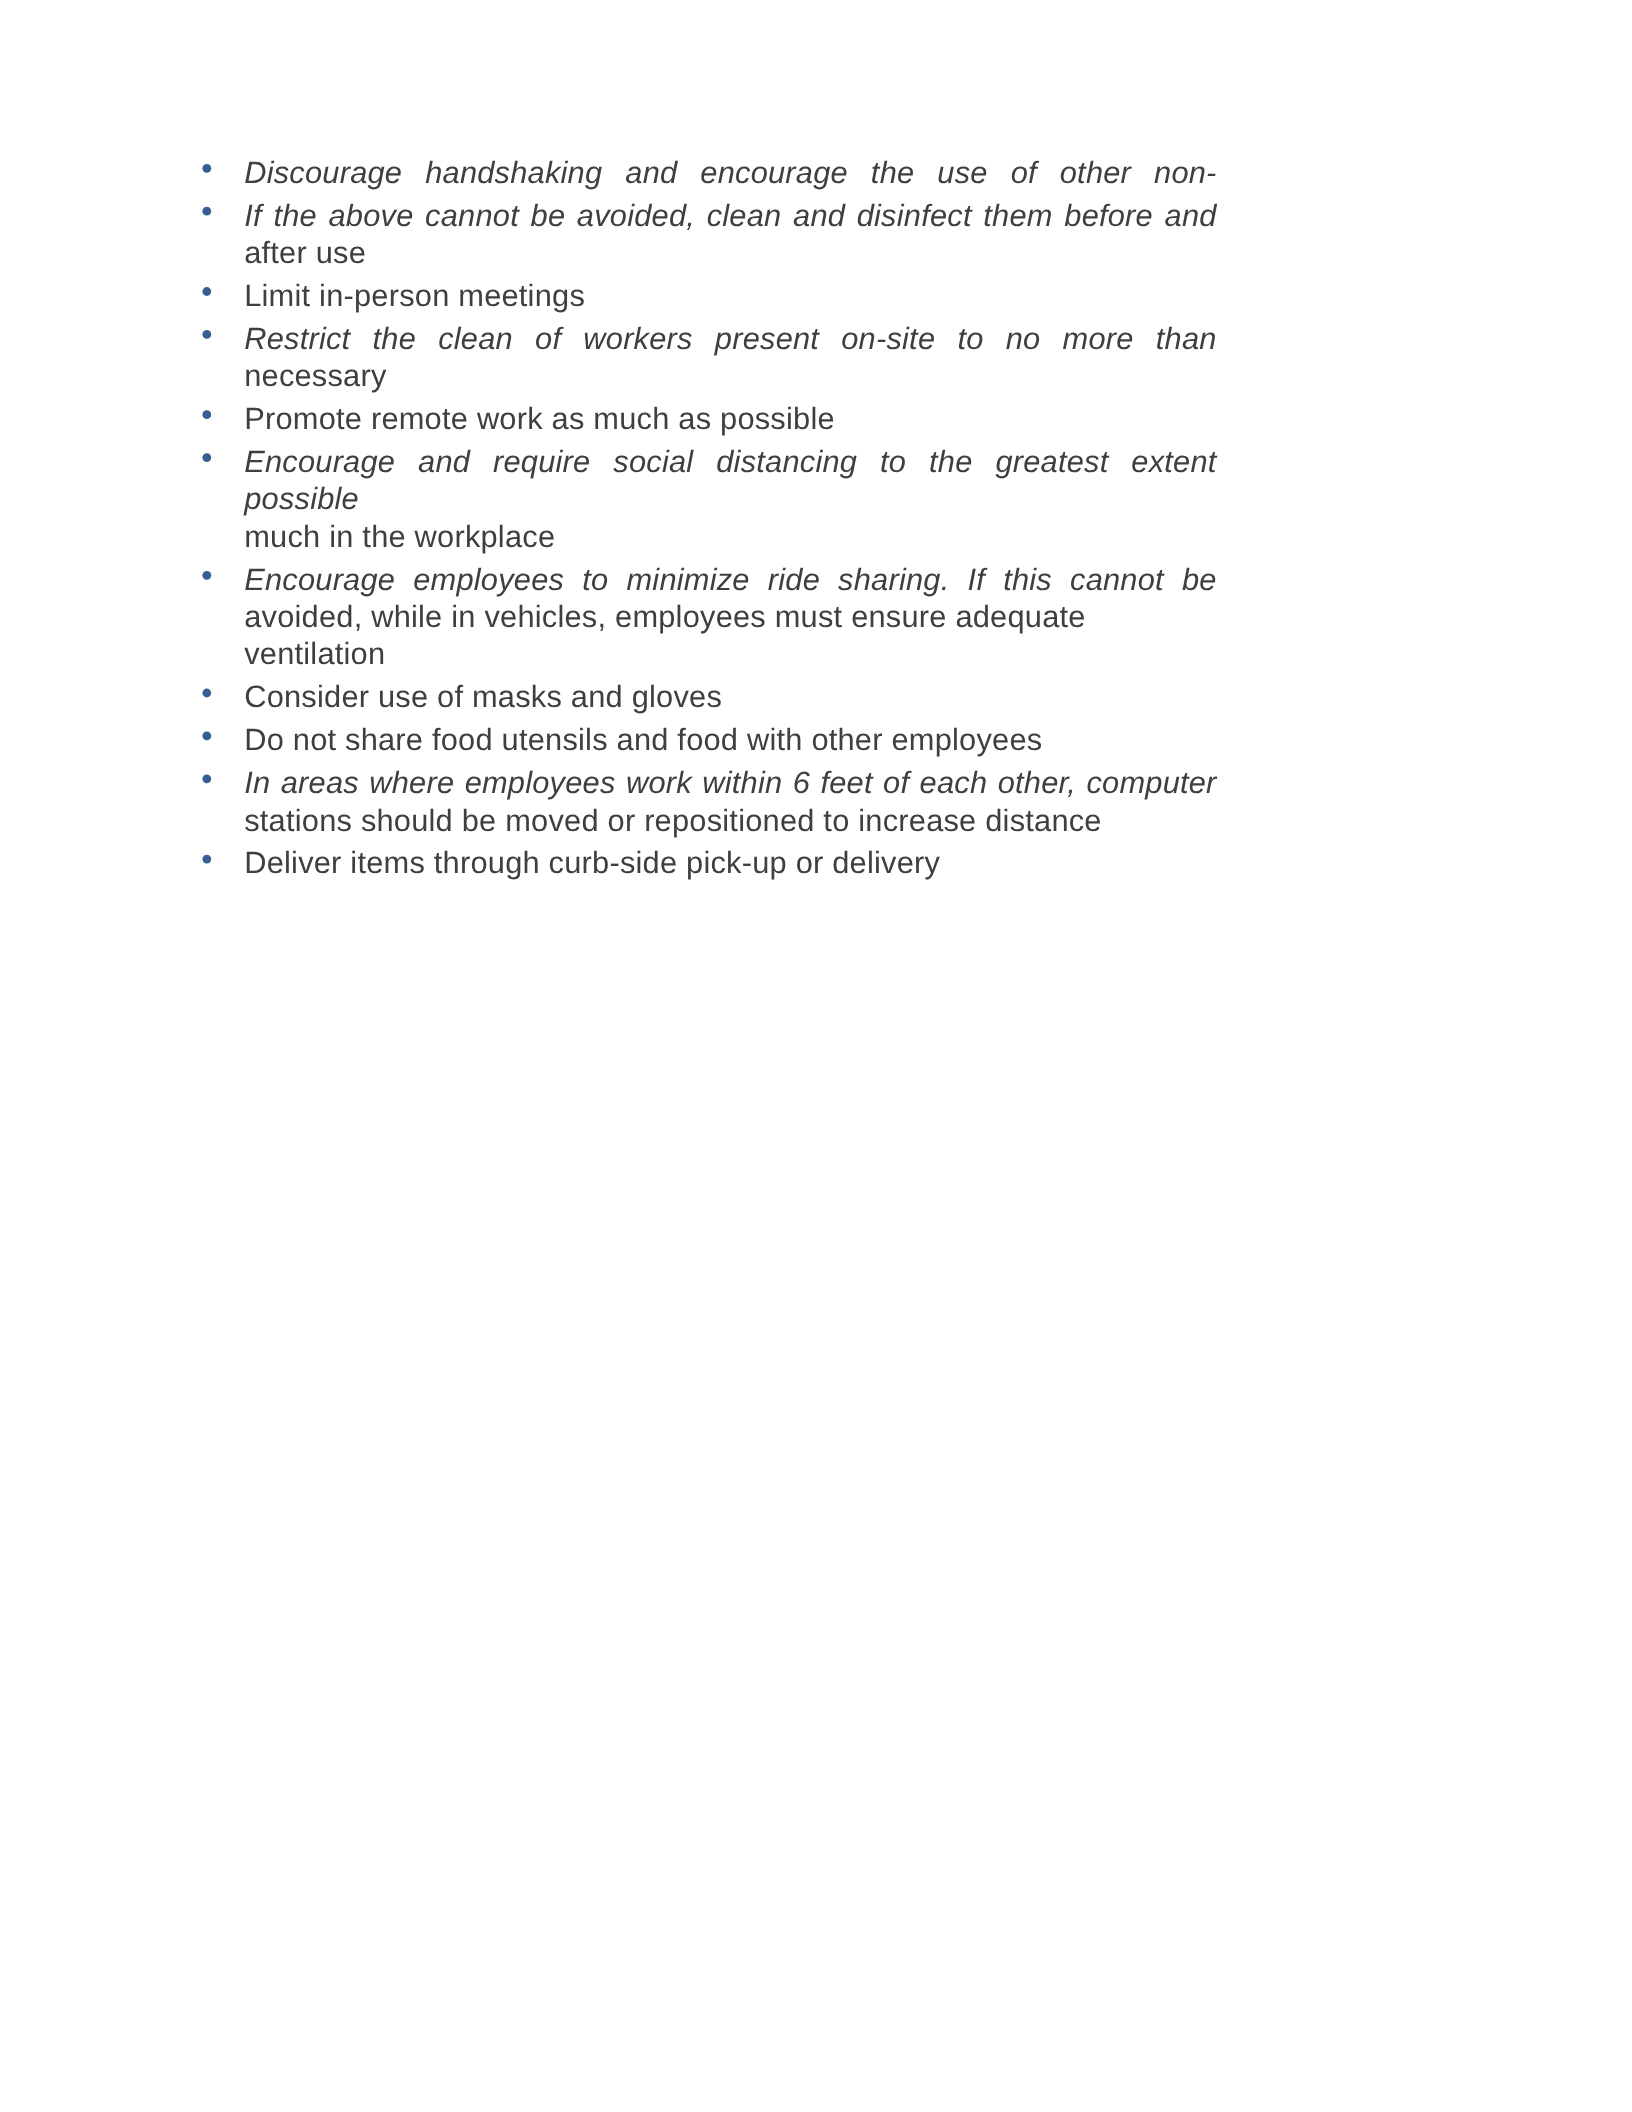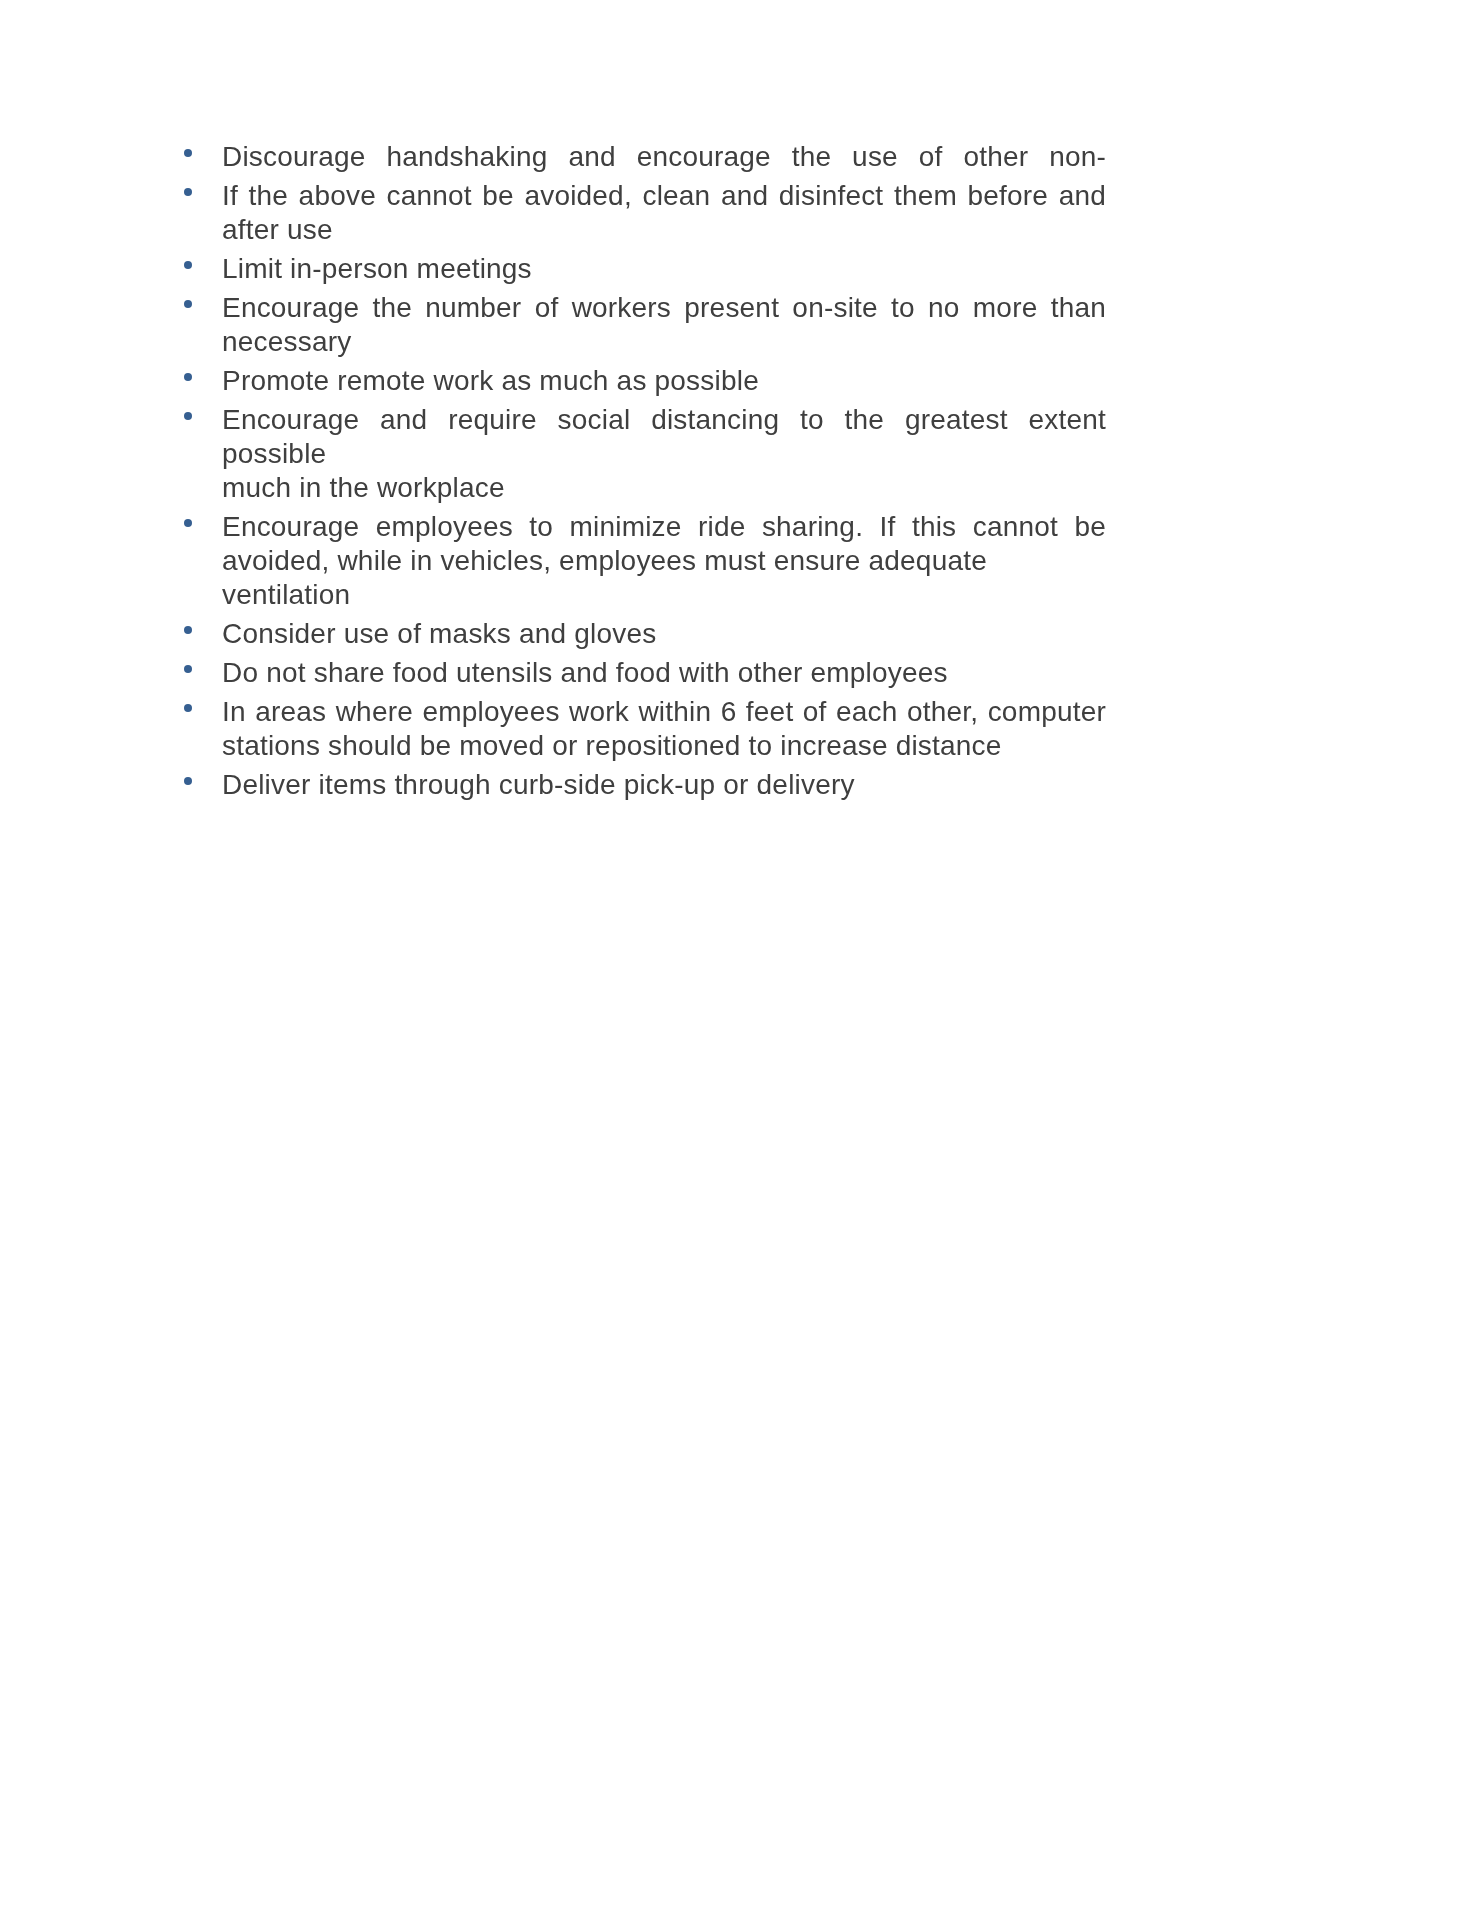--- a/index.html
+++ b/index.html
@@ -42,20 +42,21 @@
     border-radius: 50%;
     background: #365f91;
   }
   .line {
     text-align: left;
     letter-spacing: 0.2px;
   }
   .line.stretch {
     text-align: justify;
     text-align-last: justify;
+    font-style: italic;
   }
 </style>
 </head>
 <body style="color: rgb(63, 63, 63);">
 
 <main class="page" style="background: rgb(255, 255, 255);">
   <ul class="bullet-list">
 
     <li>
       <span class="bullet" style="background: rgb(54, 95, 145);"></span>
@@ -69,21 +70,21 @@
       <div class="line">after use</div>
     </li>
 
     <li>
       <span class="bullet" style="background: rgb(54, 95, 145);"></span>
       <div class="line">Limit in-person meetings</div>
     </li>
 
     <li>
       <span class="bullet" style="background: rgb(54, 95, 145);"></span>
-      <div class="line stretch">Encourage the number of workers present on-site to no more than</div>
+      <div class="line stretch">Restrict the clean of workers present on-site to no more than</div>
       <div class="line">necessary</div>
     </li>
 
     <li>
       <span class="bullet" style="background: rgb(54, 95, 145);"></span>
       <div class="line">Promote remote work as much as possible</div>
     </li>
 
     <li>
       <span class="bullet" style="background: rgb(54, 95, 145);"></span>

